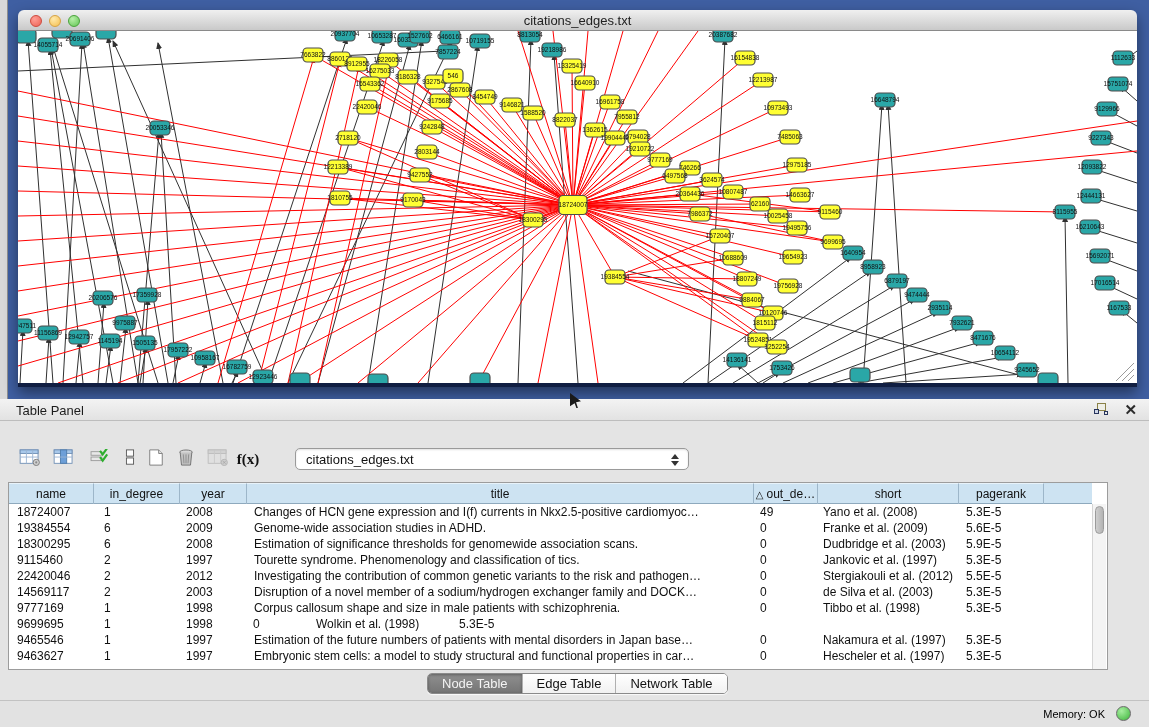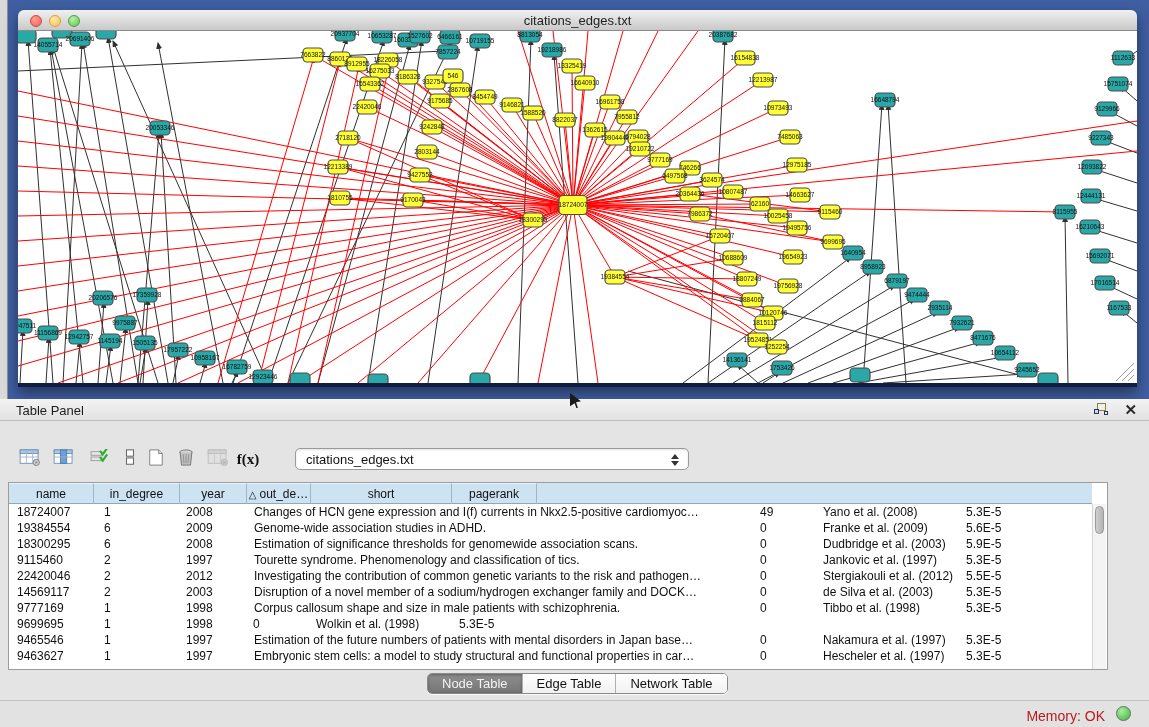--- a/index.html
+++ b/index.html
@@ -86,21 +86,21 @@
     border:1px solid #8a8a8a; border-radius:5px; overflow:hidden; background:#fdfdfd;
     box-shadow:0 1px 1px rgba(255,255,255,.8); }
   .seg .tab { font-size:13px; padding:0 14px; line-height:20px; color:#111;
     border-right:1px solid #b0b0b0; cursor:pointer; background:linear-gradient(#ffffff,#f1f1f1); }
   .seg .tab:last-child { border-right:0; }
   .seg .tab.active { background:linear-gradient(#8f8f8f,#757575); color:#f4f4f4;
     box-shadow:inset 0 1px 3px rgba(0,0,0,.35); }
 
   .statusbar { position:absolute; left:0; top:301px; width:1149px; height:27px;
     border-top:1px solid #c2c2c2; background:#e2e2e2; }
-  .mem { position:absolute; right:44px; top:7px; font-size:14px; color:#b91c1c; }
+  .mem { position:absolute; right:44px; top:7px; font-size:11px; color:#000000; }
   .memdot { position:absolute; right:18px; top:5px; width:15px; height:15px; border-radius:50%;
     background:radial-gradient(circle at 35% 30%,#a7eea0,#3db53b); border:1px solid #6a6a6a; }
 
   
   .ic-grid { width:22px; height:17px; }
 </style>
 </head>
 <body>
 
 <div id="stage">
@@ -844,20 +844,21 @@
             <i class="dn"></i>
           </span>
       </div>
     </div>
 
     <div class="tbl-wrap">
       <div class="tbl-head" id="tblHead">
           <div class="th hc0">name</div>
           <div class="th hc1">in_degree</div>
           <div class="th hc2">year</div>
+          <div class="th hc3">title</div>
           <div class="th hc4"><span class="sort-ic">△</span>out_de…</div>
           <div class="th hc5">short</div>
           <div class="th hc6">pagerank</div>
         </div>
       <div class="tbl-body" id="tblBody">
           <div class="trow">
             <div class="td c0">18724007</div>
             <div class="td c1">1</div>
             <div class="td c2">2008</div>
             <div class="td c3">Changes of HCN gene expression and I(f) currents in Nkx2.5-positive cardiomyoc…</div>

